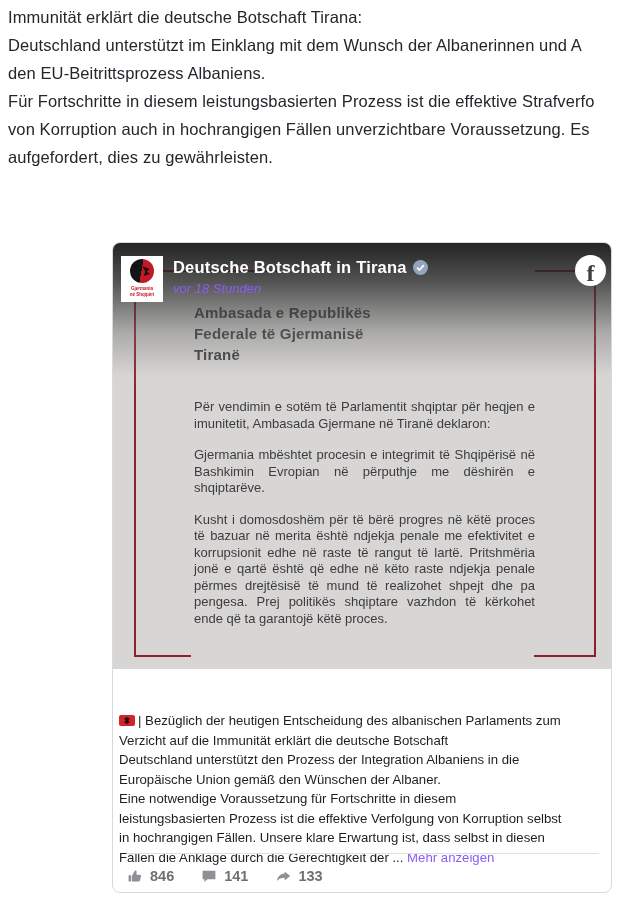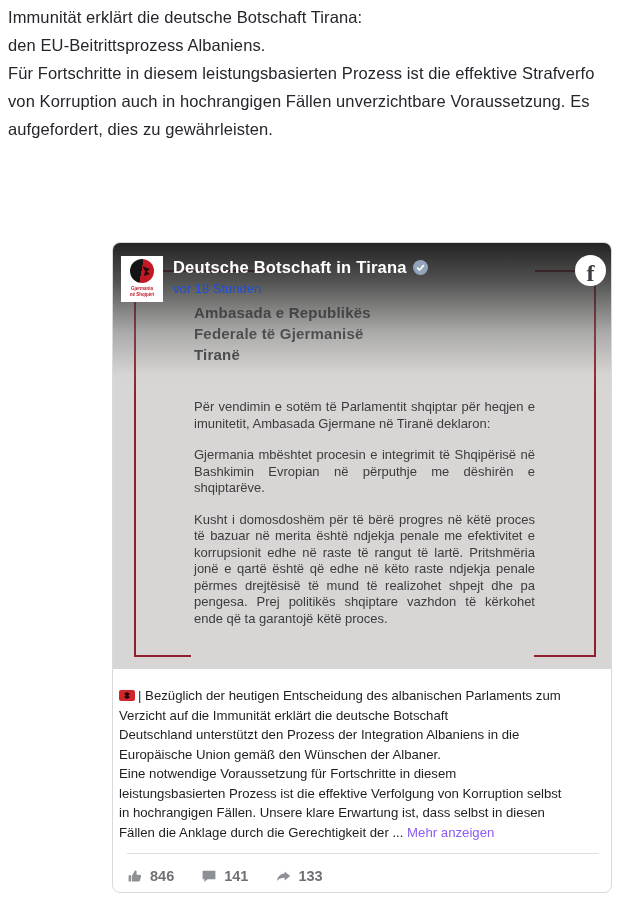--- a/index.html
+++ b/index.html
@@ -39,49 +39,50 @@
                  background:linear-gradient(100deg, #141414 48%, #c11a25 48%); position:relative; }
   .avatar-logo::after { content:""; position:absolute; right:4px; top:7px; width:8px; height:10px;
                  background:#2a0c0e; clip-path:polygon(0 0,100% 30%,60% 55%,100% 80%,20% 100%,40% 55%); }
   .avatar-caption { font-size:4.5px; line-height:5.5px; color:#c11a25; font-weight:bold;
                     text-align:center; margin-top:3px; }
   .fb-title-row { position:absolute; left:60px; top:15px; z-index:3; display:flex; align-items:center; }
   .fb-page-name { font-size:16.5px; font-weight:bold; color:#ffffff; letter-spacing:0.2px; }
   .verified-badge { width:15px; height:15px; border-radius:50%; background:#93a5ba; margin-left:6px;
                     display:flex; align-items:center; justify-content:center; }
   .verified-badge svg { width:9px; height:9px; }
-  .fb-timestamp { position:absolute; left:60px; top:38px; font-size:13px; color:#1d4ed8; z-index:3; }
+  .fb-timestamp { position:absolute; left:60px; top:38px; font-size:13px; color:#8b5cf6; z-index:3;font-style:italic; }
   .fb-logo { position:absolute; right:5px; top:12px; width:31px; height:31px; border-radius:50%;
              background:#ffffff; z-index:3; display:flex; align-items:flex-end; justify-content:center;
              overflow:hidden; }
   .fb-logo span { font-size:24px; font-weight:bold; color:#3c3f44; line-height:26px;
                   font-family:"Liberation Serif", serif; }
 
   
-  .fb-caption { position:absolute; left:6px; top:443px; width:488px; color:#1c1e21; }
+  .fb-caption { position:absolute; left:6px; top:468px; width:488px; color:#1c1e21; }
   .cap-line { white-space:nowrap; overflow:hidden; font-size:13.2px; line-height:19.5px; }
   .more-link { color:#8b5cf6; cursor:pointer; }
   .flag { display:inline-block; width:16px; height:11px; background:#d2242b; border-radius:2px;
           vertical-align:-1px; margin-right:3px; position:relative; }
   .flag::after { content:""; position:absolute; left:5px; top:2px; width:6px; height:7px;
           background:#27090b; clip-path:polygon(50% 0,100% 25%,70% 50%,100% 75%,50% 100%,0 75%,30% 50%,0 25%); }
 
   
   .fb-divider { position:absolute; left:14px; top:610px; width:472px; height:1px; background:#dddfe2; }
   .fb-stats { position:absolute; left:14px; top:618px; width:472px; height:30px;
               display:flex; align-items:center; gap:27px; }
   .stat { display:flex; align-items:flex-end; gap:7px; color:#6e7073; font-size:14.5px;
           font-weight:bold; cursor:pointer; }
   .stat svg { width:16px; height:16px; fill:#8d9095; }
 </style>
 </head>
 <body>
 
 <div class="intro">
   <div class="intro-line">Immunität erklärt die deutsche Botschaft Tirana:</div>
+  <div class="intro-line">Deutschland unterstützt im Einklang mit dem Wunsch der Albanerinnen und A</div>
   <div class="intro-line">den EU-Beitrittsprozess Albaniens.</div>
   <div class="intro-line">Für Fortschritte in diesem leistungsbasierten Prozess ist die effektive Strafverfo</div>
   <div class="intro-line">von Korruption auch in hochrangigen Fällen unverzichtbare Voraussetzung. Es</div>
   <div class="intro-line">aufgefordert, dies zu gewährleisten.</div>
 </div>
 
 <div class="fb-card">
 
   <div class="fb-image">
 

